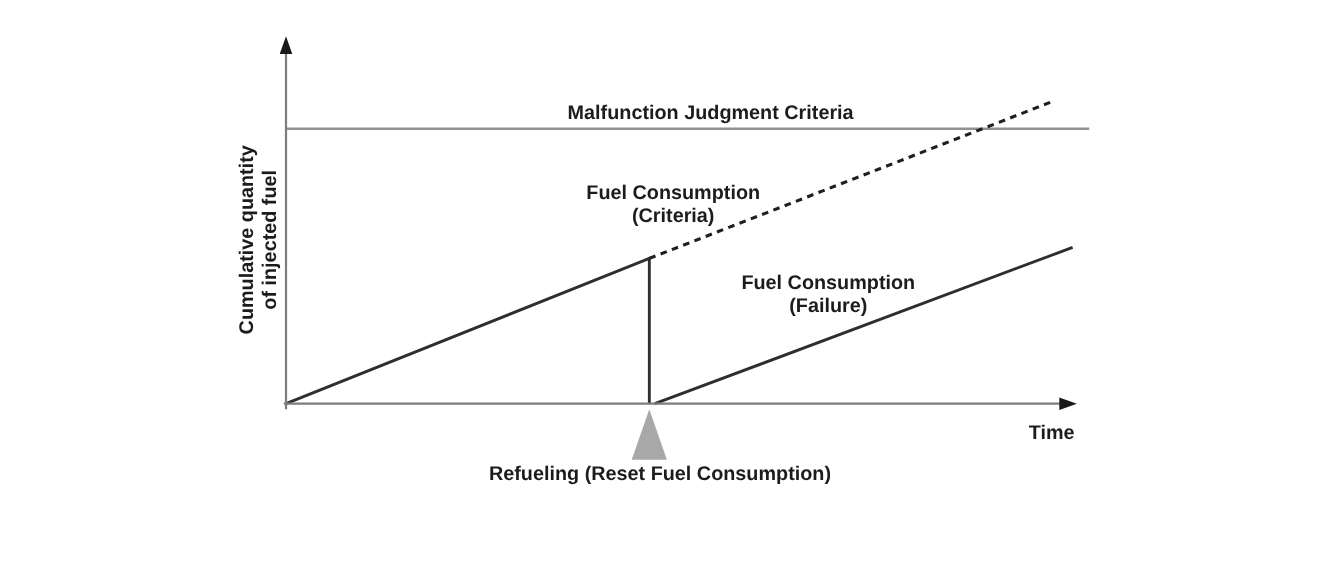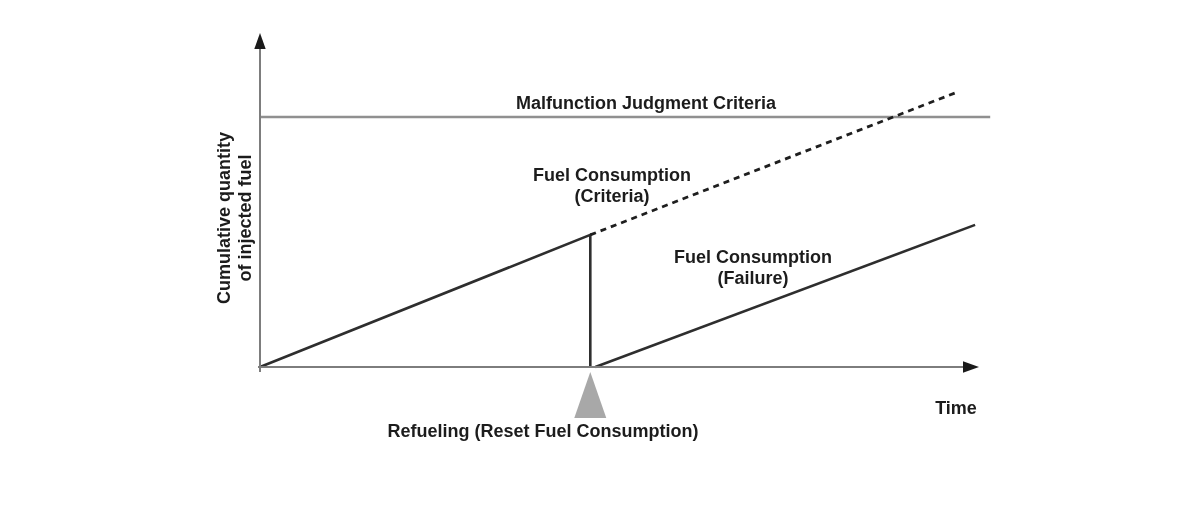--- a/index.html
+++ b/index.html
@@ -50,16 +50,16 @@
   <div class="lbl" style="left:612px; top:186px;">
     <span>Fuel Consumption</span><br>
     <span>(Criteria)</span>
   </div>
 
   <div class="lbl" style="left:753px; top:268px;">
     <span>Fuel Consumption</span><br>
     <span>(Failure)</span>
   </div>
 
-  <div class="lbl" style="left:956px; top:408px;">Time</div>
+  <div class="lbl" style="left:956px; top:394px;">Time</div>
 
-  <div class="lbl" style="left:543px; top:431px;text-align:center;">Refueling (Reset Fuel Consumption)</div>
+  <div class="lbl" style="left:600px; top:431px;text-align:center;">Refueling (Reset Fuel Consumption)</div>
 </div>
 
 </body></html>

